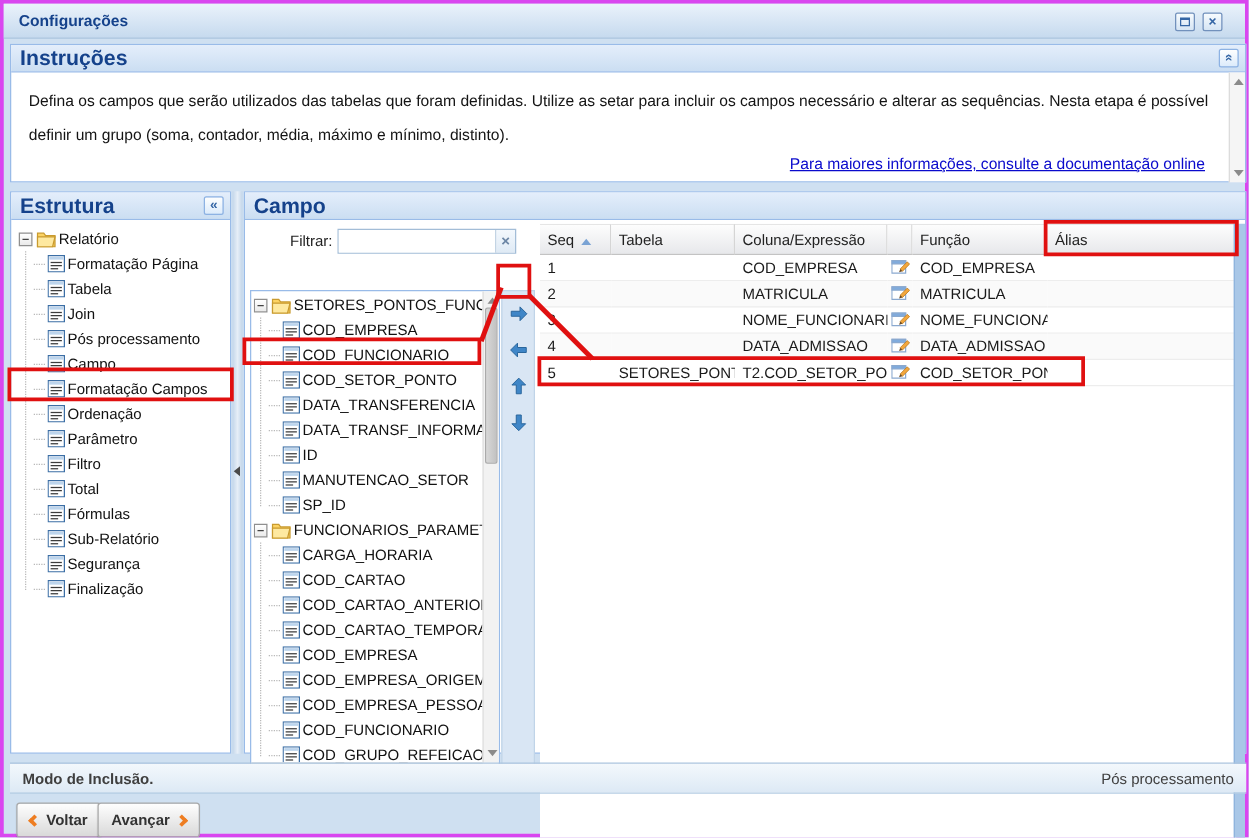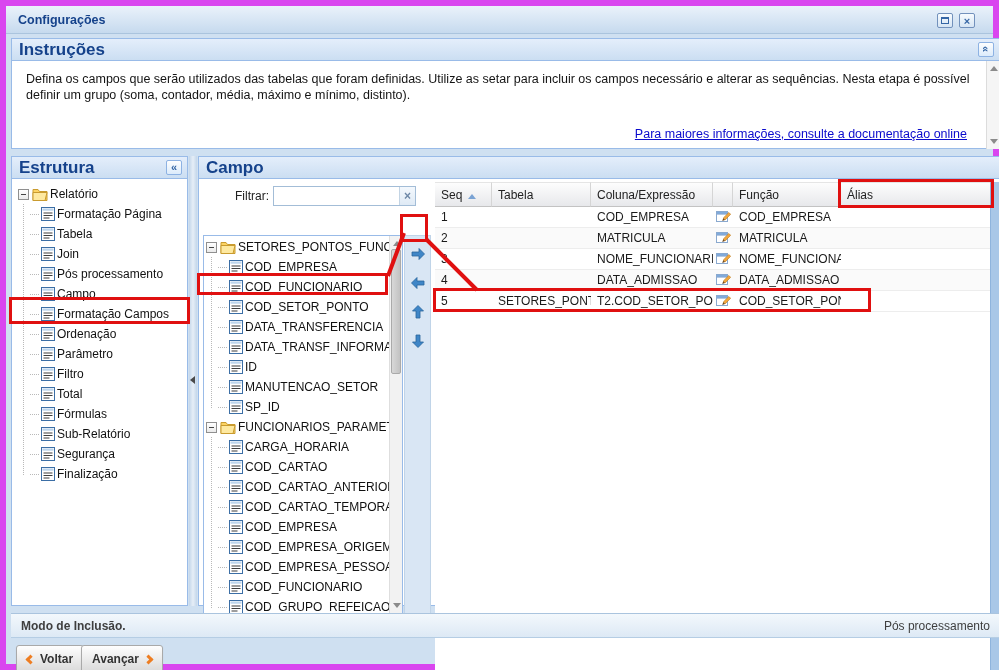--- a/index.html
+++ b/index.html
@@ -2,21 +2,21 @@
 <html style="--annotation: #e01010;"><head>
 <meta charset="utf-8">
 <style>
   * { margin:0; padding:0; box-sizing:border-box; }
   html,body { width:999px; height:670px; }
   body {
     font-family:"Liberation Sans","DejaVu Sans",sans-serif;
     font-size:12px; color:#1c1c1c; background:#cfe0f1;
     position:relative; overflow:hidden;
   }
-  .dialog { position:absolute; inset:0; border:6px solid #d946ef; background:#cfe0f1; }
+  .dialog { position:absolute; inset:0; border:3px solid #d946ef; background:#cfe0f1; }
 
   
   .titlebar { position:absolute; left:0; top:0; width:100%; height:28px;
     background:linear-gradient(#eaf2fb,#c6daee); border-bottom:1px solid #aac4de;
     display:flex; align-items:center; }
   .titlebar .title { font-weight:bold; color:#15428b; padding-left:12px; font-size:12.5px; }
   .winbtn { position:absolute; top:7px; width:16px; height:15px; border:1px solid #7291bc;
     border-radius:2px; background:linear-gradient(#f7fbfe,#d6e5f4); cursor:pointer;
     display:flex; align-items:center; justify-content:center; }
   .winbtn.max { right:40px; }
@@ -30,21 +30,21 @@
   .panel-header .ptitle { font-weight:bold; color:#15428b; padding-left:7px; font-size:17px; }
   .tool-btn { position:absolute; right:5px; top:3px; width:16px; height:15px; border:1px solid #8db2e3;
     border-radius:2px; background:linear-gradient(#fdfefe,#dcebfb); color:#3566a5; font-weight:bold;
     font-size:11px; line-height:12px; text-align:center; cursor:pointer; }
   .tool-btn.up { transform:none; }
   .tool-btn.up span { display:inline-block; transform:rotate(90deg); }
 
   
   #instructions { left:5px; top:32px; width:989px; height:111px; }
   #instructions .body { position:relative; height:88px; }
-  #instructions .text { padding:10px 26px 0 14px; font-size:12.5px; color:#141414; line-height:16px; }
+  #instructions .text { padding:10px 26px 0 14px; font-size:12.5px; color:#141414; line-height:27px; }
   #instructions .doc-link { position:absolute; right:32px; bottom:8px; color:#0a0acc;
     text-decoration:underline; font-size:12.5px; cursor:pointer; }
   .vscroll-thin { position:absolute; right:0; top:0; bottom:0; width:13px; background:#f5f5f5;
     border-left:1px solid #dcdcdc; }
   .sb-arrow { position:absolute; left:3px; width:0; height:0; border-left:4px solid transparent;
     border-right:4px solid transparent; }
   .sb-arrow.up { top:5px; border-bottom:5px solid #8b8b8b; }
   .sb-arrow.down { bottom:5px; border-top:5px solid #8b8b8b; }
 
   

